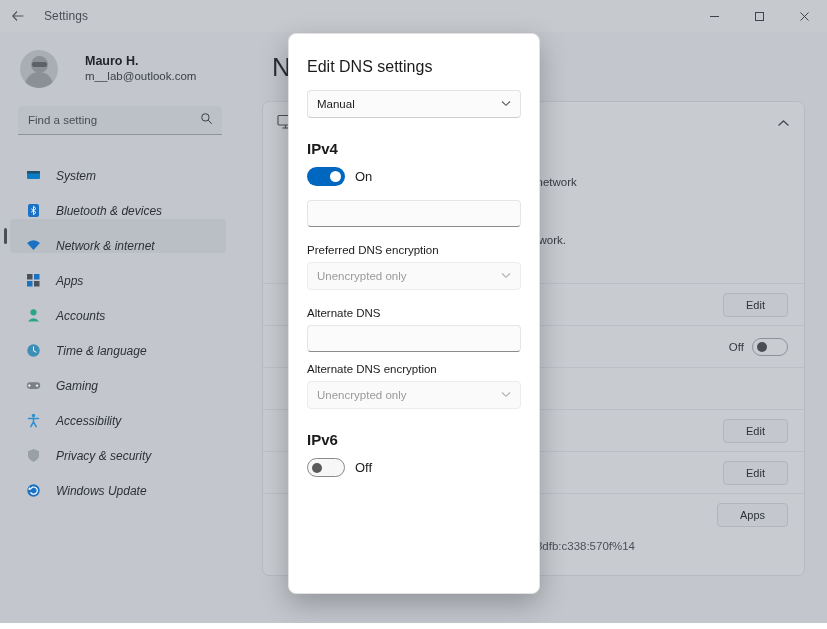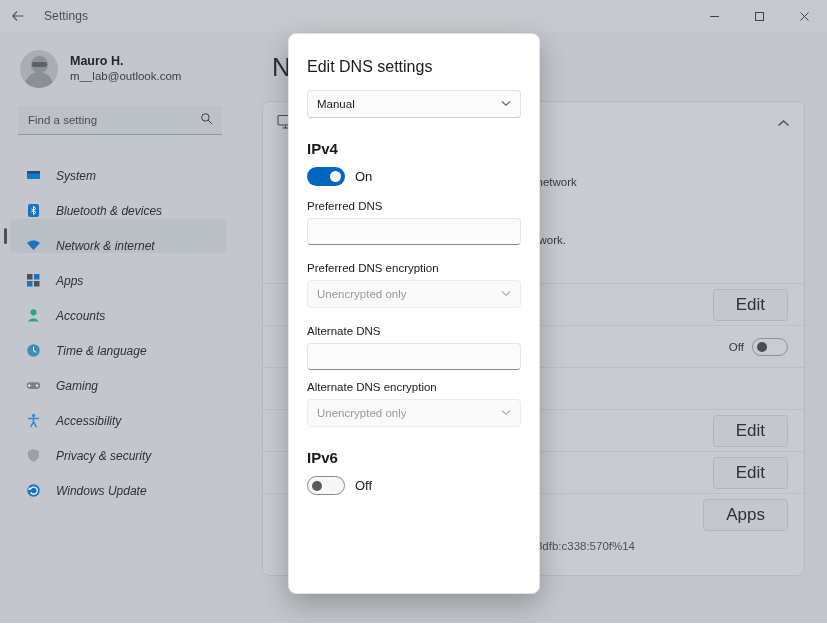--- a/index.html
+++ b/index.html
@@ -87,21 +87,21 @@
     border-radius: 2px;
     left: 11.5px; top: 12px;
   }
   .avatar .body {
     position: absolute;
     width: 28px; height: 16px;
     border-radius: 14px 14px 0 0;
     background: #8b9097;
     left: 5px; bottom: 0;
   }
-  .acct-text { margin-left: 12px; }
+  .acct-text { margin-left: 27px; }
   .acct-name {
     font-size: 12.5px; font-weight: bold;
     color: #22262b; line-height: 15px;
   }
   .acct-mail {
     font-size: 11.5px; color: #3c4046; line-height: 15px;
   }
 
   .search-wrap {
     margin: 18px 0 0 18px;
@@ -194,21 +194,21 @@
     padding: 0 16px 0 46px;
     border-top: 1px solid #bcc0c6;
     font-size: 11.5px;
     color: #373b41;
   }
   .row-text { padding-right: 10px; }
   .edit-btn {
     background: #c4c8ce;
     border: 1px solid #b2b6bc;
     border-radius: 4px;
-    font-size: 17px;
+    font-size: 11px;
     color: #2e3238;
     padding: 5px 22px;
     font-family: "Liberation Sans", sans-serif;
   }
   .toggle-off-bg {
     display: flex; align-items: center; gap: 8px;
     font-size: 11.5px; color: #373b41;
   }
   .sw-off {
     width: 36px; height: 18px;
@@ -588,21 +588,20 @@
         </span>
       </div>
 
       <div class="sec-title">IPv4</div>
 
       <div class="toggle-row">
         <span class="sw on"></span>
         <span class="sw-label">On</span>
       </div>
 
-      <div class="field-label">Preferred DNS</div>
       <input class="textbox" value="" style="">
 
       <div class="gap-lg"></div>
 
       <div class="field-label">Preferred DNS encryption</div>
       <div class="select disabled">
         <span>Unencrypted only</span>
         <span class="chev">
           <svg width="10" height="7" viewBox="0 0 10 7">
               <path d="M1 1.5 L5 5.3 L9 1.5" fill="none" stroke="#aeaeae" stroke-width="1.1"></path>

